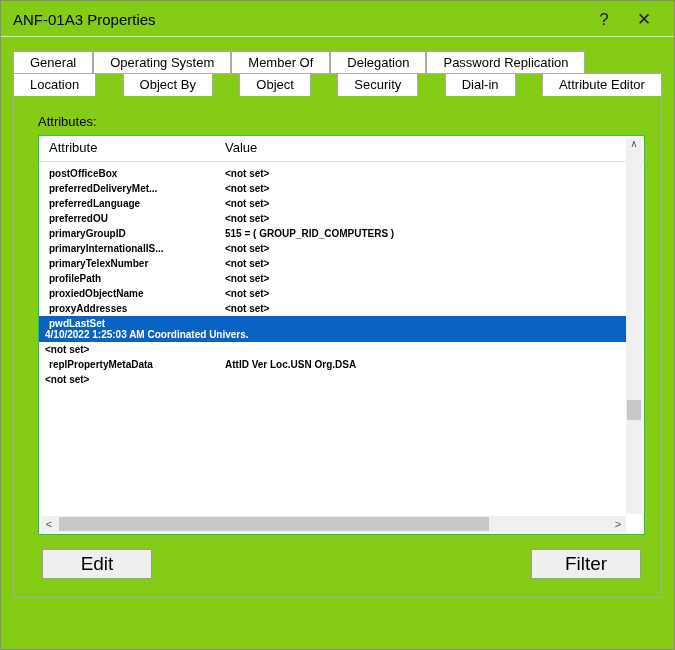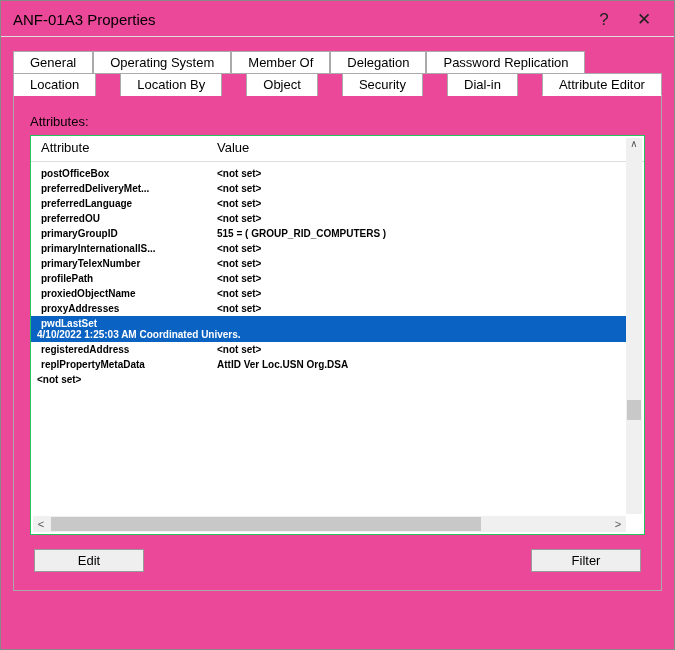--- a/index.html
+++ b/index.html
@@ -4,40 +4,40 @@
   <style>
     * { box-sizing: border-box; margin: 0; padding: 0; }
     body {
       font-family: "Segoe UI", Tahoma, sans-serif;
       font-size: 12px;
       background: #fff;
       width: 675px;
       height: 650px;
       overflow: hidden;
     }
-    .window { border: 1px solid #888; width: 675px; height: 650px; background:#ec4899; }
+    .window { border: 1px solid #888; width: 675px; height: 650px; background:#84cc16; }
     .titlebar {
       display: flex; align-items: center; padding: 8px 10px 6px 12px;
       border-bottom: 1px solid #ddd;
     }
     .titlebar .title { font-size: 15px; color:#000; flex:1; }
     .titlebar .tbtn { width: 40px; text-align:center; font-size:17px; color:#222; cursor:default; }
     .content { padding: 14px 10px 10px 10px; }
     .tabs { margin: 0 2px; }
     .tabrow { display:flex; }
     .tab {
       border:1px solid #aaa; border-bottom:none;
       padding: 3px 16px; font-size:13px; background:#fff;
       cursor: default; white-space:nowrap;
     }
     .tabrow1 .tab { border-bottom:1px solid #aaa;text-align:right; }
     .tabrow2 { position:relative; top:-1px;justify-content:space-between; }
     .tab.active { background:#fff; border-bottom:1px solid #fff; position:relative; z-index:2; }
     .tabbody {
-      border:1px solid #aaa; border-top:none; padding: 18px 16px 14px 16px;
+      border:1px solid #aaa; border-top:none; padding: 18px 16px 14px 24px;
       position:relative; top:-1px;
     }
     .label { font-size:13px; margin-bottom:6px; }
     .listframe {
       border:1px solid #22c55e; height: 400px; position:relative; background:#fff;
     }
     .listhead {
       display:flex; border-bottom:1px solid #ddd; font-size:13px; padding: 4px 0 6px 0;
     }
     .col-attr { width: 180px; padding-left:10px; }
@@ -57,21 +57,21 @@
     .vscroll .arrow.up { top:0; }
     .hscroll {
       position:absolute; left:2px; right:18px; bottom:2px; height:16px; background:#f0f0f0;
     }
     .hscroll .thumb { position:absolute; top:1px; bottom:1px; left:18px; width:430px; background:#c8c8c8; }
     .hscroll .arrow { position:absolute; top:0; bottom:0; width:16px; text-align:center; font-size:11px; color:#555; line-height:16px;}
     .hscroll .arrow.left { left:0; }
     .hscroll .arrow.right { right:0; }
     .btnrow { display:flex; justify-content:space-between; padding: 14px 4px 4px 4px; }
     .btn {
-      border:1px solid #999; background:#efefef; font-size:13px;
+      border:1px solid #999; background:#efefef; font-size:19px;
       padding: 3px 0; width:110px; text-align:center; cursor:default;
     }
   </style>
 </head>
 <body>
 
 <div class="window">
   <div class="titlebar">
     <div class="title">ANF-01A3 Properties</div>
     <div class="tbtn">?</div>
@@ -81,21 +81,21 @@
     <div class="tabs">
       <div class="tabrow tabrow1">
         <div class="tab">General</div>
         <div class="tab">Operating System</div>
         <div class="tab">Member Of</div>
         <div class="tab">Delegation</div>
         <div class="tab">Password Replication</div>
       </div>
       <div class="tabrow tabrow2">
         <div class="tab">Location</div>
-        <div class="tab">Location By</div>
+        <div class="tab">Object By</div>
         <div class="tab">Object</div>
         <div class="tab">Security</div>
         <div class="tab">Dial-in</div>
         <div class="tab active">Attribute Editor</div>
       </div>
       <div class="tabbody">
         <div class="label">Attributes:</div>
         <div class="listframe">
           <div class="listhead">
             <div class="col-attr">Attribute</div>
@@ -140,21 +140,20 @@
               </div>
               <div class="row">
                 <div class="col-attr">proxyAddresses</div>
                 <div class="col-val">&lt;not set&gt;</div>
               </div>
               <div class="row selected">
                 <div class="col-attr">pwdLastSet</div>
                 <div class="col-val">4/10/2022 1:25:03 AM Coordinated Univers.</div>
               </div>
               <div class="row">
-                <div class="col-attr">registeredAddress</div>
                 <div class="col-val">&lt;not set&gt;</div>
               </div>
               <div class="row">
                 <div class="col-attr">replPropertyMetaData</div>
                 <div class="col-val"> AttID  Ver      Loc.USN                  Org.DSA</div>
               </div>
               <div class="row">
                 <div class="col-val">&lt;not set&gt;</div>
               </div>
             </div>

